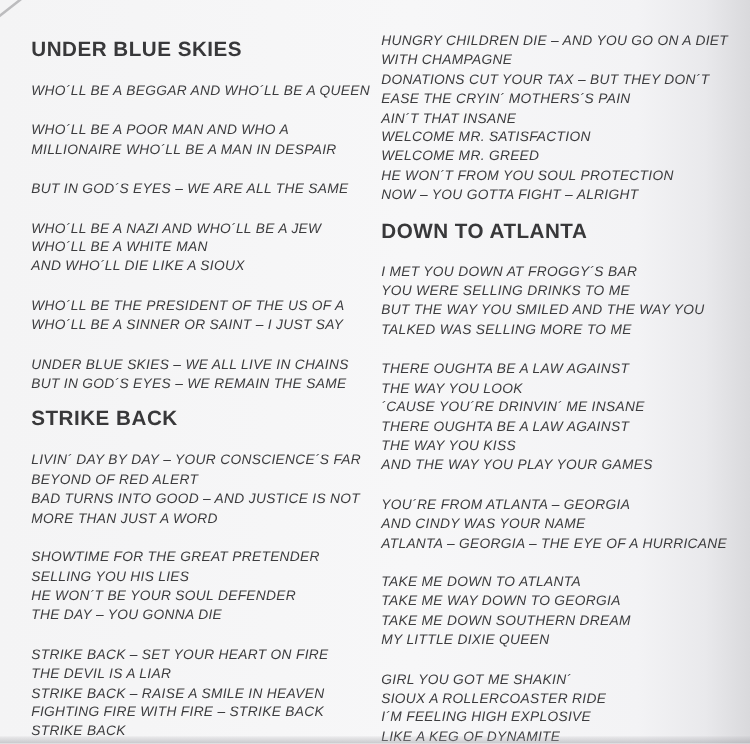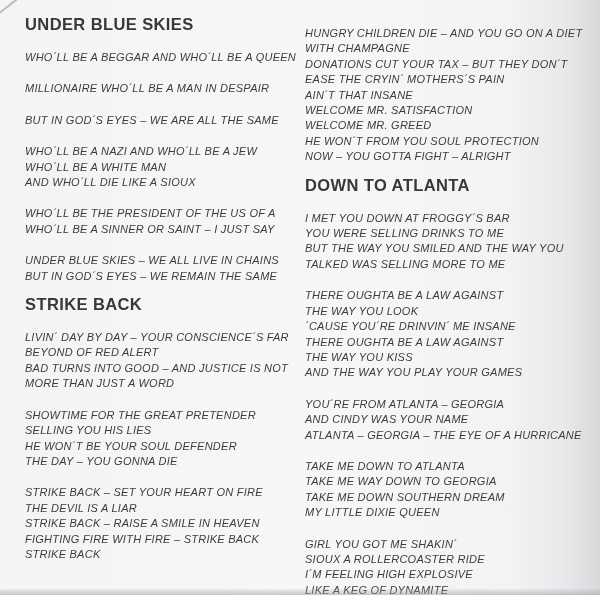--- a/index.html
+++ b/index.html
@@ -32,41 +32,42 @@
   .col-left{left:25px;top:14px;width:272px;}
   .col-right{left:305px;top:10px;width:288px;}
   .song-title{
     font-size:16.5px;
     line-height:20px;
     letter-spacing:0.4px;
     color:#38383a;
     margin:6px 0 9px 0;
     white-space:nowrap;
   }
-  .song-title.first{margin-top:0;}
+  .song-title.first{margin-top:16px;}
   .stanza{
     font-size:11px;
     line-height:15.4px;
     letter-spacing:0.25px;
     margin:16px 0 10px 0;
     font-style:italic;
   }
   .lyric-line{display:block;white-space:nowrap;}
 </style>
 </head>
 <body>
 
 <div class="page">
   <div class="corner-crease"></div>
   <div class="col col-left">
       <h2 class="song-title first">UNDER BLUE SKIES</h2>
       <p class="stanza">
         <span class="lyric-line">WHO´LL BE A BEGGAR AND WHO´LL BE A QUEEN</span>
       </p>
       <p class="stanza">
+        <span class="lyric-line">WHO´LL BE A POOR MAN AND WHO A</span>
         <span class="lyric-line">MILLIONAIRE WHO´LL BE A MAN IN DESPAIR</span>
       </p>
       <p class="stanza">
         <span class="lyric-line">BUT IN GOD´S EYES – WE ARE ALL THE SAME</span>
       </p>
       <p class="stanza">
         <span class="lyric-line">WHO´LL BE A NAZI AND WHO´LL BE A JEW</span>
         <span class="lyric-line">WHO´LL BE A WHITE MAN</span>
         <span class="lyric-line">AND WHO´LL DIE LIKE A SIOUX</span>
       </p>

